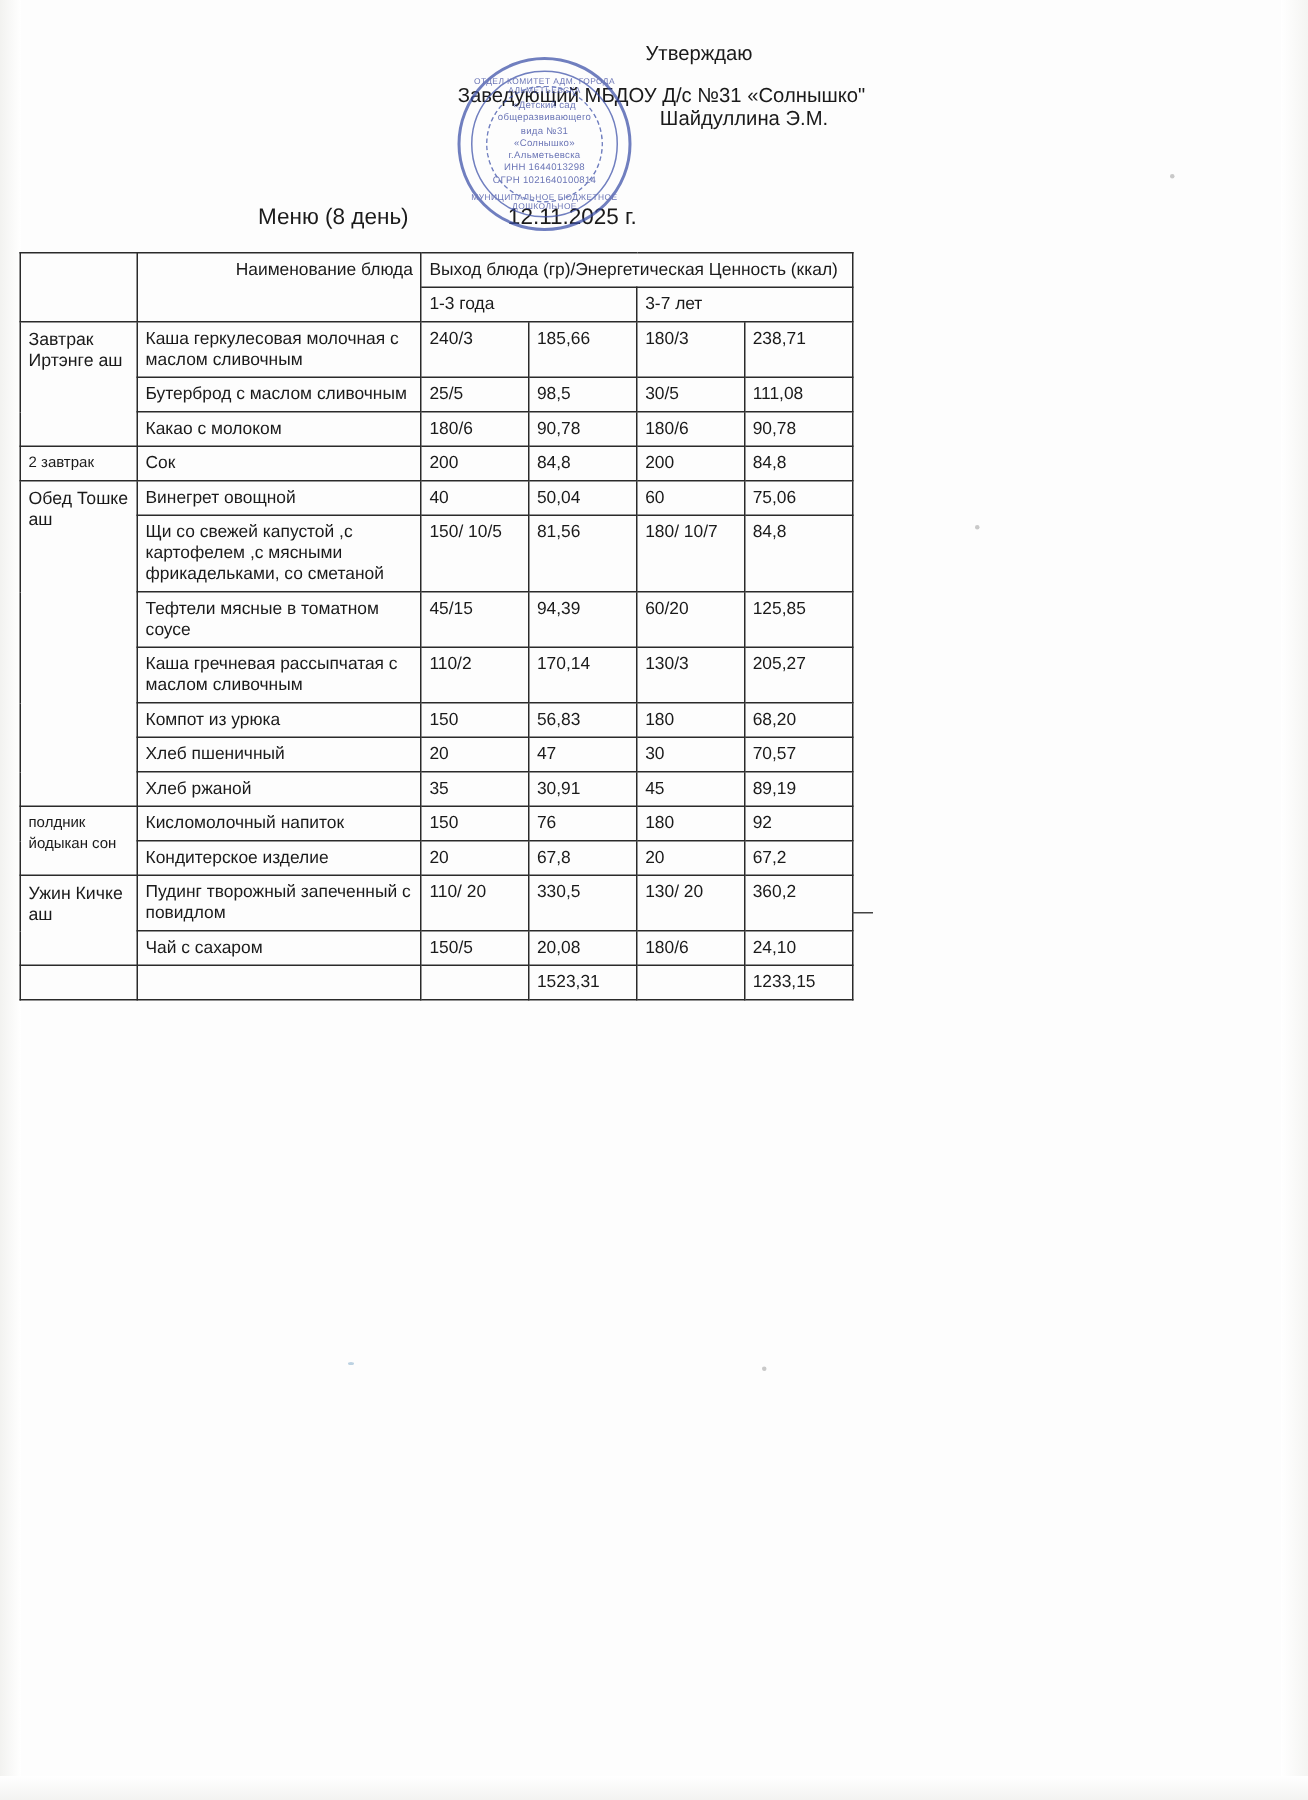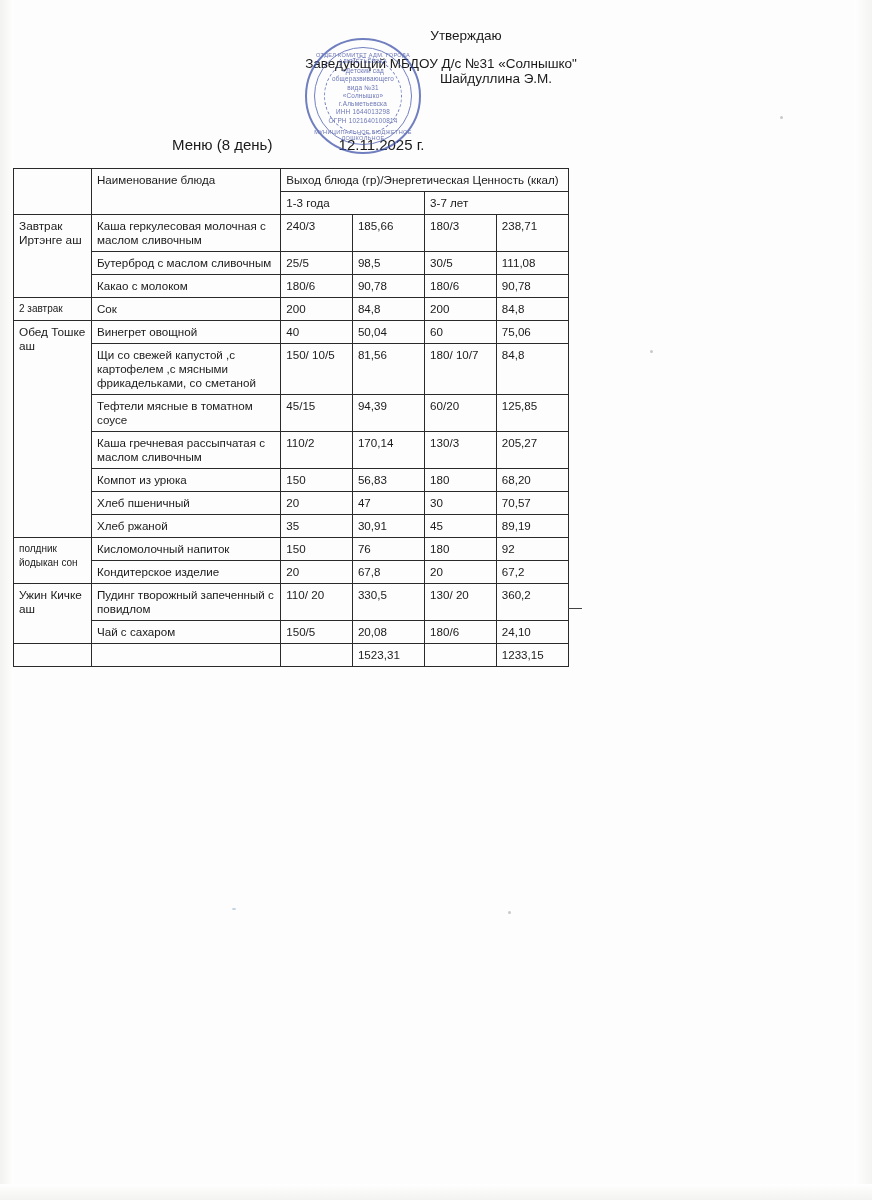--- a/index.html
+++ b/index.html
@@ -189,21 +189,21 @@
       <span>г.Альметьевска</span>
       <span>ИНН 1644013298</span>
       <span>ОГРН 1021640100814</span>
     </div>
   </div>
 
   <table class="menu">
     <thead>
       <tr>
         <th class="c-meal" rowspan="2"></th>
-        <th class="c-name" rowspan="2" style="text-align:left;margin-left:48px;">Наименование блюда</th>
+        <th class="c-name" rowspan="2" style="text-align:right;margin-left:48px;">Наименование блюда</th>
         <th class="col-head" colspan="4">Выход блюда (гр)/Энергетическая Ценность (ккал)</th>
       </tr>
       <tr>
         <th class="c-num bold" colspan="2" style="text-align:left;">1-3 года</th>
         <th class="c-num bold" colspan="2" style="text-align:left;">3-7 лет</th>
       </tr>
     </thead>
     <tbody id="menu-body">
         <tr>
           <td class="c-meal" rowspan="3">Завтрак Иртэнге аш</td>

